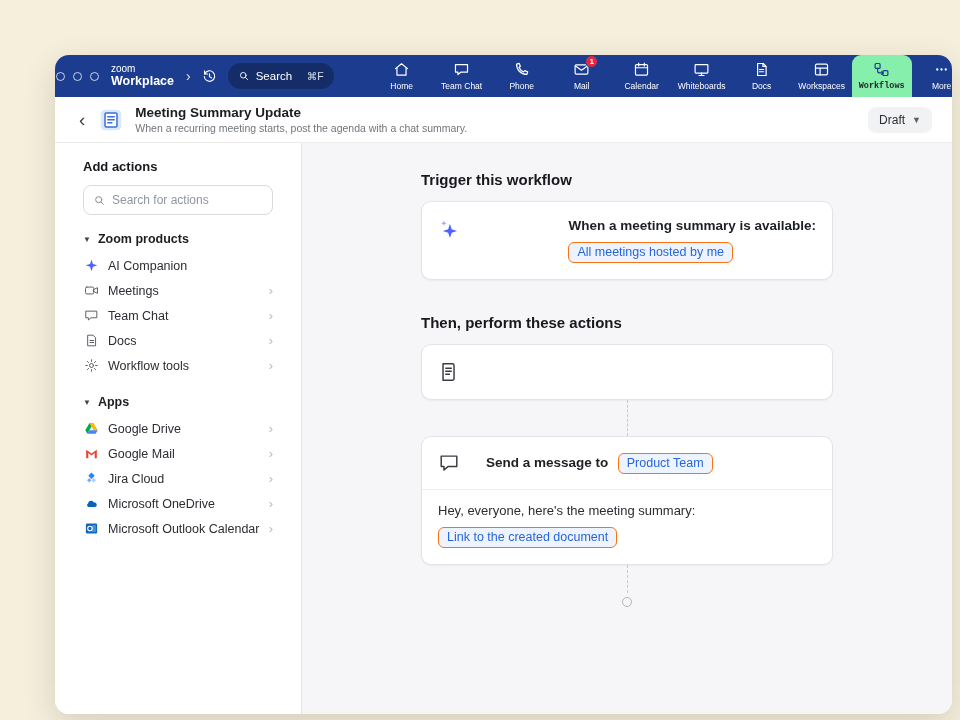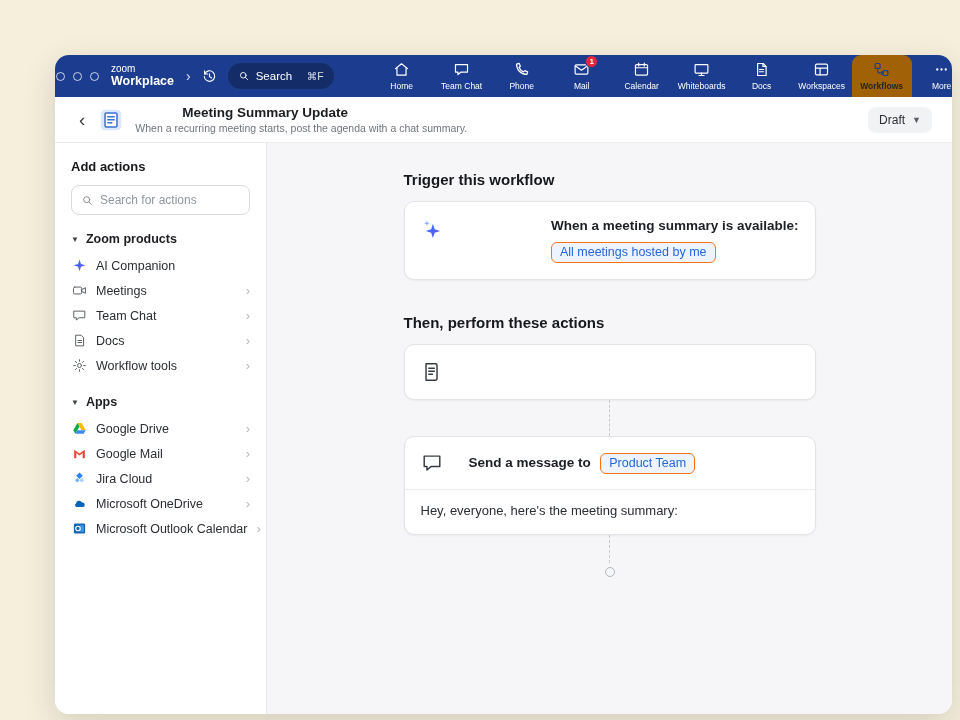--- a/index.html
+++ b/index.html
@@ -25,43 +25,43 @@
                  height:26px; padding:0 10px; font-size:11.5px; color:#fff; width:106px; cursor:pointer; }
   .search-pill svg { width:12px; height:12px; stroke:#fff; fill:none; stroke-width:1.8; stroke-linecap:round; }
   .search-pill .sc { margin-left:auto; color:rgba(255,255,255,.85); font-size:10.5px; }
 
   .tb-nav { display:flex; flex:1; min-width:0; overflow:hidden; margin-left:26px; }
   .nav-item { flex:0 0 60px; width:60px; display:flex; flex-direction:column; align-items:center;
               justify-content:center; gap:3px; cursor:pointer; }
   .ni { height:17px; display:flex; align-items:center; position:relative; }
   .nav-item svg { width:17px; height:17px; stroke:#fff; fill:none; stroke-width:1.7; stroke-linecap:round; stroke-linejoin:round; }
   .nav-label { font-size:8.5px; color:#fff; white-space:nowrap; }
-  .nav-item.active { background:#a16207; border-radius:9px 9px 0 0; }
+  .nav-item.active { background:#86efac; border-radius:9px 9px 0 0;font-family:Liberation Mono, monospace; }
   .nav-item.active svg { stroke:#1c3d8f; }
   .nav-item.active .nav-label { color:#23262b; font-weight:700; }
   .mail-badge { position:absolute; top:-6px; right:-8px; background:#e8253c; color:#fff; font-size:8px; font-weight:700;
                 min-width:13px; height:13px; padding:0 3px; border-radius:7px; display:flex; align-items:center;
                 justify-content:center; border:1.5px solid #1c3d8f; }
 
   
   .wf-header { height:46px; display:flex; align-items:center; gap:11px; padding:0 20px 0 22px;
                border-bottom:1px solid #ebebec; background:#fff; flex-shrink:0; }
   .back { font-size:19px; color:#3c3f44; cursor:pointer; line-height:1; padding:0 2px; }
   .hicon svg { width:26px; height:26px; display:block; }
   .htext { display:flex; flex-direction:column; }
-  .wf-title { font-size:13.5px; font-weight:700; color:#1b1d20;margin-left:47px; }
+  .wf-title { font-size:13.5px; font-weight:700; color:#1b1d20; }
   .wf-subtitle { font-size:10.5px; color:#70757c; margin-top:2px; }
   .draft-btn { margin-left:auto; display:flex; align-items:center; gap:7px; background:#f1f2f4;
                border-radius:8px; padding:6px 11px; font-size:12px; color:#2b2e33; cursor:pointer;justify-content:flex-end; }
   .dchev { font-size:9px; color:#5a5e66; }
 
   
   .app-body { display:flex; flex:1; min-height:0; }
 
-  .sidebar { width:212px; flex-shrink:0; border-right:1px solid #e6e6e8; padding:16px 16px; background:#fff; overflow:hidden; }
+  .sidebar { width:247px; flex-shrink:0; border-right:1px solid #e6e6e8; padding:16px 28px; background:#fff; overflow:hidden; }
   .sb-title { font-size:13px; font-weight:700; color:#17181b; margin-bottom:11px; }
   .sb-search { display:flex; align-items:center; gap:6px; border:1px solid #d9dadc; border-radius:8px;
                height:30px; padding:0 9px; margin-bottom:6px; background:#fff; }
   .sb-search svg { width:13px; height:13px; stroke:#85898f; fill:none; stroke-width:1.8; stroke-linecap:round; flex-shrink:0; }
   .sb-search input { border:none; outline:none; font-size:12px; color:#333; flex:1; min-width:0; font-family:inherit; background:transparent; }
   .sb-search input::placeholder { color:#9096a0; }
   .sec-head { display:flex; align-items:center; gap:7px; margin:17px 0 7px; cursor:pointer; }
   .sec-tri { font-size:8px; color:#3f434a; }
   .sec-label { font-size:12.5px; font-weight:700; color:#1c1e22; }
   .sb-item { display:flex; align-items:center; gap:9px; height:25px; cursor:pointer; }
@@ -421,20 +421,21 @@
                   <path d="M3.5 4.5h17v11.4h-9.6L6.5 19.6v-3.7h-3z"></path>
                 </svg>
             </span>
             <div>
               <span class="card-text">Send a message to</span>
               <span class="pill inline-pill">Product Team</span>
             </div>
           </div>
           <div class="msg-body">
             <div class="msg-text">Hey, everyone, here's the meeting summary:</div>
+            <span class="pill">Link to the created document</span>
           </div>
         </div>
 
         <div class="connector short"></div>
         <div class="end-dot"></div>
 
       </div>
     </main>
   </div>
 </div>

